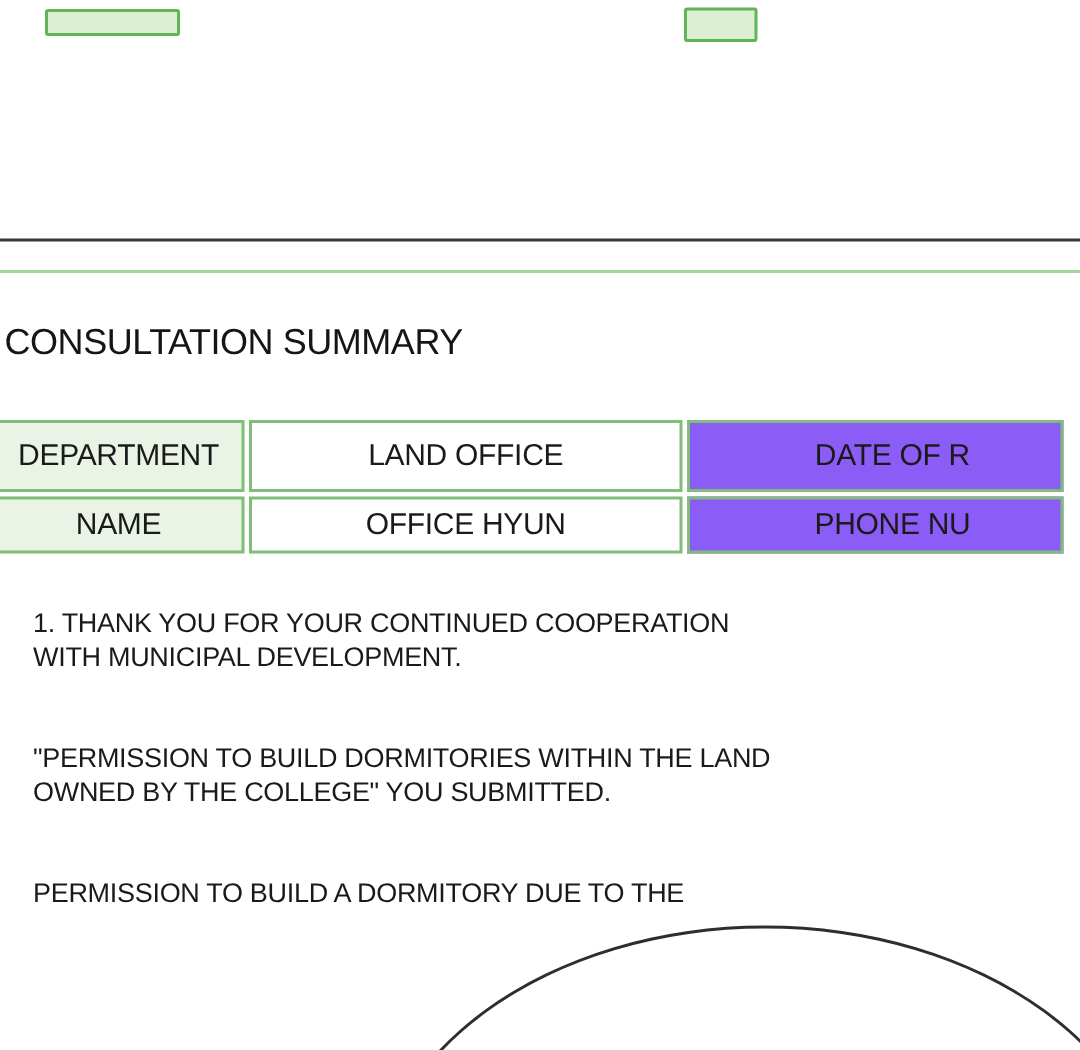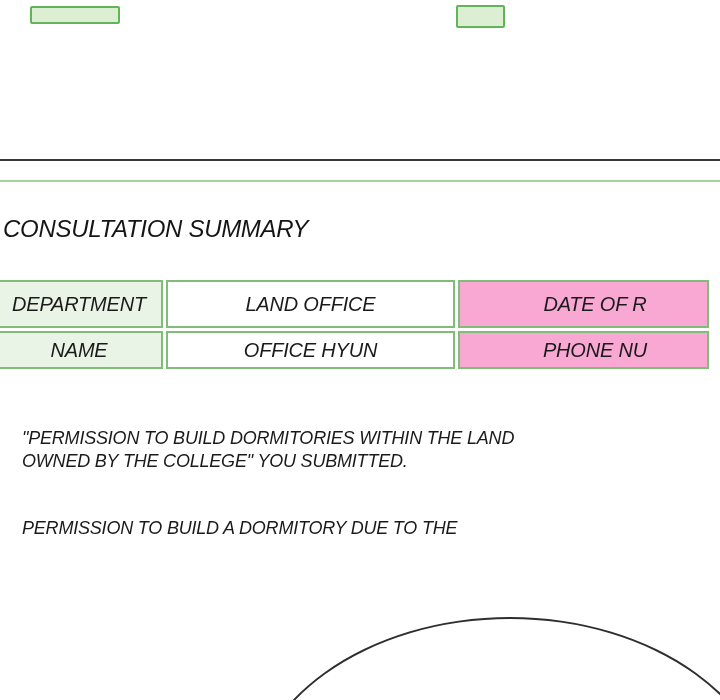--- a/index.html
+++ b/index.html
@@ -3,21 +3,20 @@
 <meta charset="utf-8">
 <style>
   html,body{margin:0;padding:0;}
   .page{
     position:relative;
     width:720px;height:700px;
     background:#ffffff;
     overflow:hidden;
     font-family:"Liberation Sans", sans-serif;
     color:#161616;
-    font-style:italic;
   }
   
   .frag{
     position:absolute;
     background:#dcefd2;
     border:2px solid #61b457;
     border-radius:2px;
     box-sizing:border-box;
   }
   .frag-left{left:30px;top:6px;width:90px;height:18px;}
@@ -53,21 +52,21 @@
     letter-spacing:-0.2px;
     color:#1a1a1a;
     text-align:center;
     vertical-align:middle;
     white-space:nowrap;
     overflow:hidden;
     box-sizing:content-box;
   }
   td.c1{width:183px;background:#eaf4e6;}
   td.c2{width:394px;background:#ffffff;margin-left:21px;}
-  td.c3{width:310px;background:#f9a8d4;text-align:left;padding-left:24px;}
+  td.c3{width:310px;background:#8b5cf6;text-align:left;padding-left:24px;}
   tr.r1 td{height:42px;}
   tr.r2 td{height:32px;}
 
   .body-text{
     position:absolute;left:22px;top:404px;
     font-size:18px;line-height:23px;
     letter-spacing:-0.2px;
     color:#1a1a1a;
     z-index:2;
   }
@@ -108,20 +107,24 @@
       <tr class="r2">
         <td class="c1">NAME</td>
         <td class="c2">OFFICE HYUN</td>
         <td class="c3">PHONE NU</td>
       </tr>
     </tbody>
   </table>
 
   <div class="body-text">
     <p>
+      <span class="line">1. THANK YOU FOR YOUR CONTINUED COOPERATION</span><br>
+      <span class="line">WITH MUNICIPAL DEVELOPMENT.</span>
+    </p>
+    <p>
       <br>
       <span class="line">"PERMISSION TO BUILD DORMITORIES WITHIN THE LAND</span><br>
       <span class="line">OWNED BY THE COLLEGE" YOU SUBMITTED.</span>
     </p>
     <p>
       <br>
       <span class="line">PERMISSION TO BUILD A DORMITORY DUE TO THE</span><br>
       <br>
     </p>
   </div>

